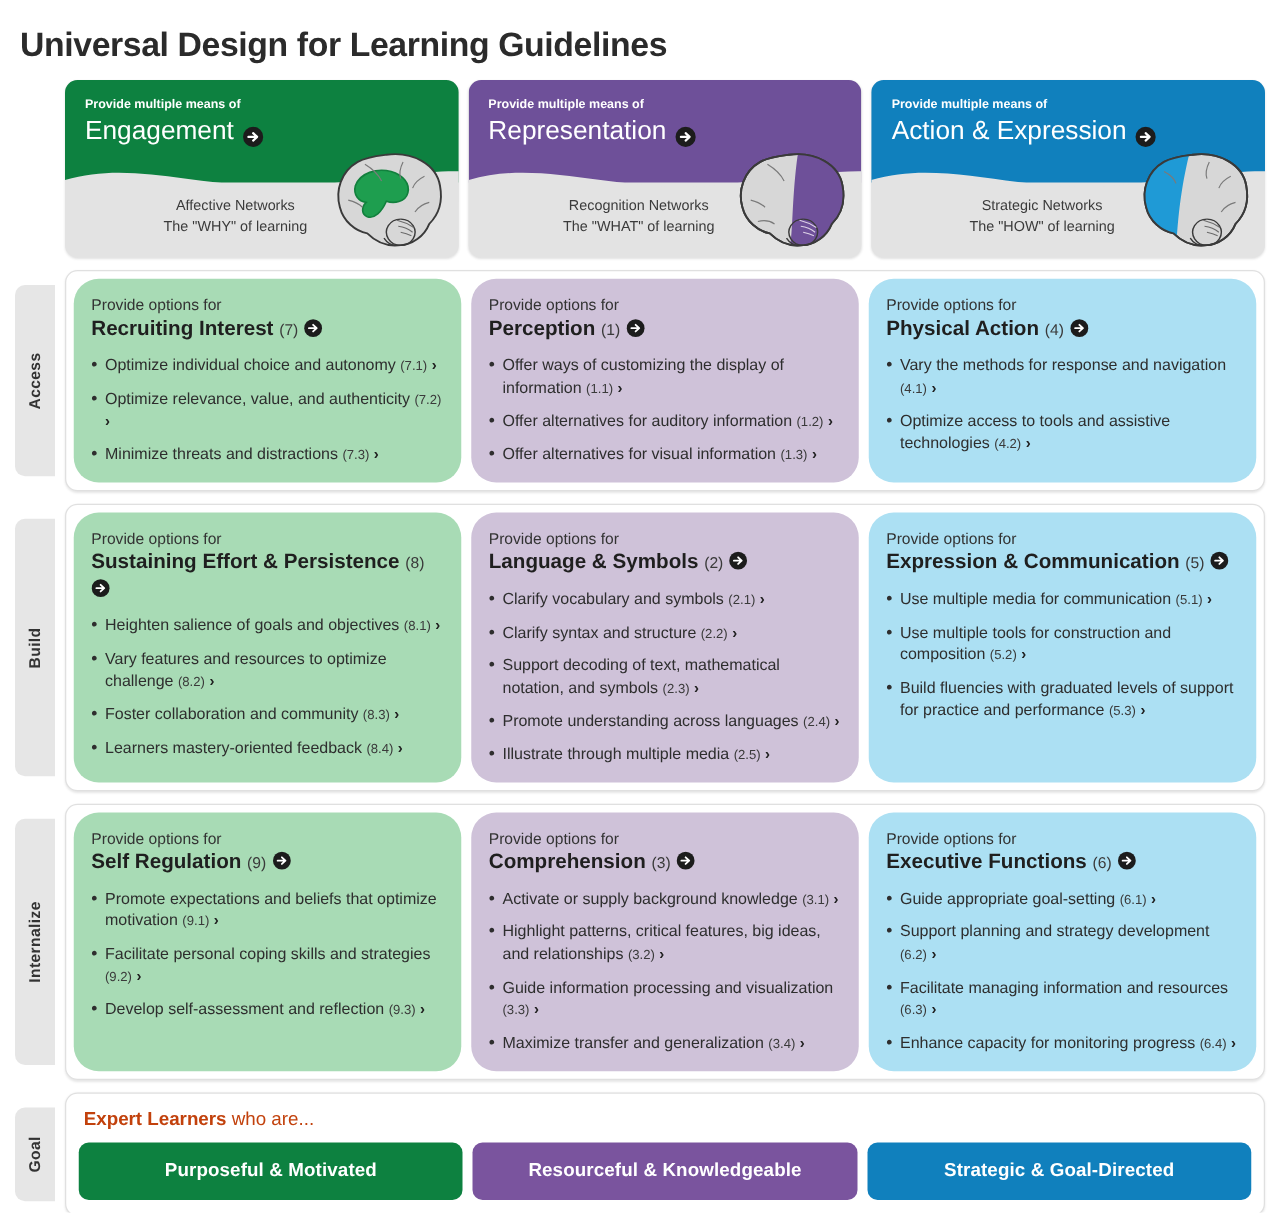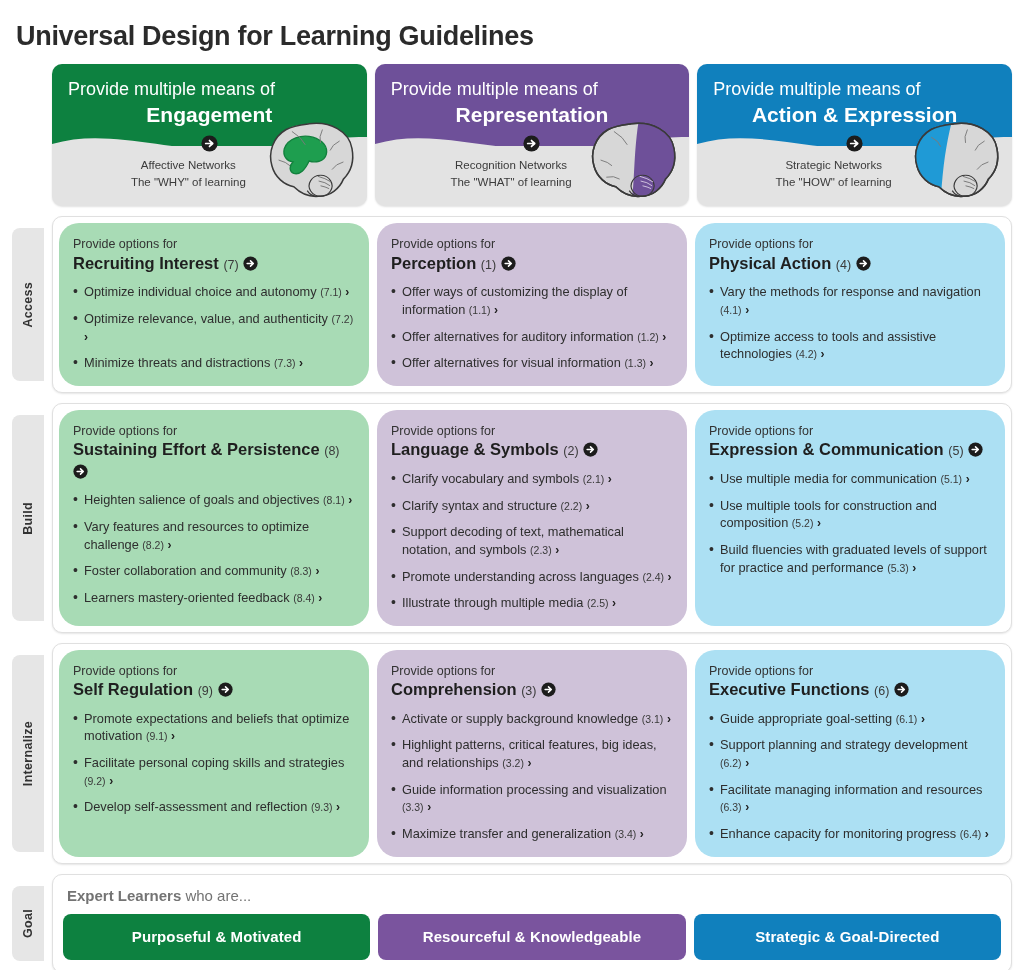--- a/index.html
+++ b/index.html
@@ -56,24 +56,24 @@
   }
   .hcard .band {
     position: absolute; left: 0; right: 0; top: 0; height: 82px;
   }
   .hcard .wave {
     position: absolute; left: 0; right: 0; top: 58px; height: 40px;
   }
   .hcard .htext {
     position: relative; z-index: 3; padding: 14px 16px 0 16px; color: #fff;
   }
-  .hcard .hsmall { font-size: 18px; font-weight: normal; line-height: 1.25; }
+  .hcard .hsmall { font-size: 10px; font-weight: bold; line-height: 1.25; }
   .hcard .hbig {
-    font-size: 21px; font-weight: bold; line-height: 1.25;
-    display: flex; align-items: center; gap: 7px; margin-top: 1px; flex-direction: column;
+    font-size: 21px; font-weight: normal; line-height: 1.25;
+    display: flex; align-items: flex-end; gap: 7px; margin-top: 1px;
   }
   .hcard .sub {
     position: absolute; z-index: 3; left: 4px; right: 0; bottom: 16px;
     text-align: center; color: #3b3b3b; font-size: 11.5px; line-height: 1.45;
     padding-right: 86px; padding-left: 40px;
   }
   .hcard .brain {
     position: absolute; right: 8px; bottom: 4px; z-index: 4;
     width: 96px; height: 82px;
   }
@@ -130,21 +130,21 @@
   
   .goalframe {
     grid-column: 2 / 5;
     background: #ffffff;
     border: 1px solid #e0e0e0;
     border-radius: 10px;
     padding: 10px 10px 12px 10px;
     box-shadow: 0 1px 2px rgba(0,0,0,0.10);
   }
   .goalframe .expert {
-    font-size: 15px; color: #737373; margin: 2px 0 10px 4px;
+    font-size: 15px; color: #c2410c; margin: 2px 0 10px 4px;
   }
   .goalframe .expert b { font-weight: bold; }
   .goalbtns { display: grid; grid-template-columns: 1fr 1fr 1fr; column-gap: 8px; }
   .gbtn {
     border-radius: 8px; height: 46px;
     display: flex; align-items: center; justify-content: center;
     color: #fff; font-weight: bold; font-size: 15px;
     letter-spacing: 0.1px;
   }
   .g-green  { background: #0d8140; }

